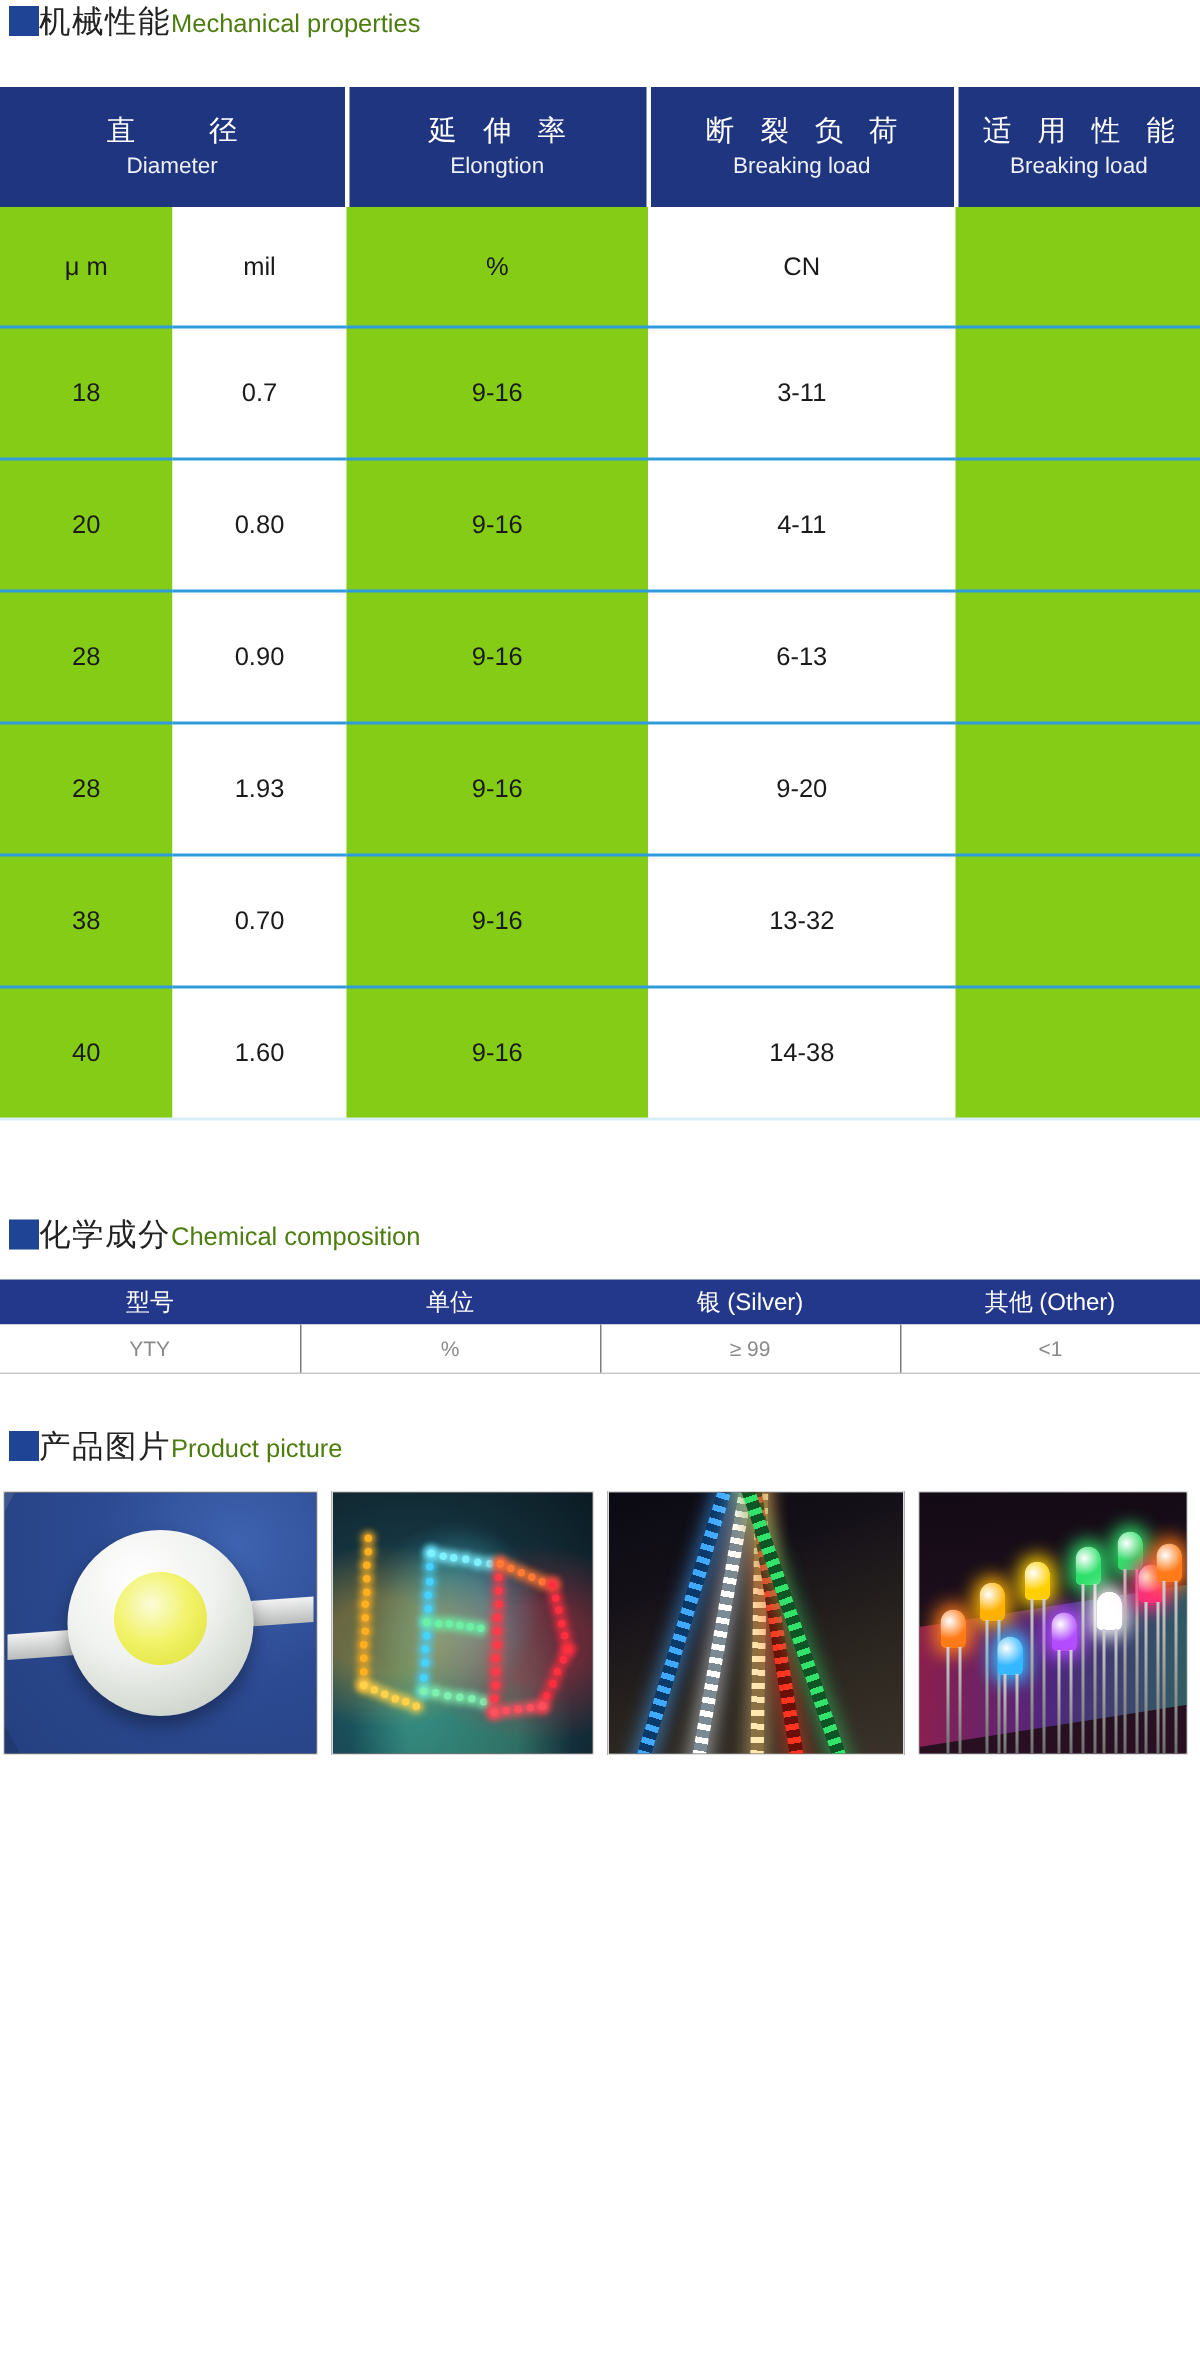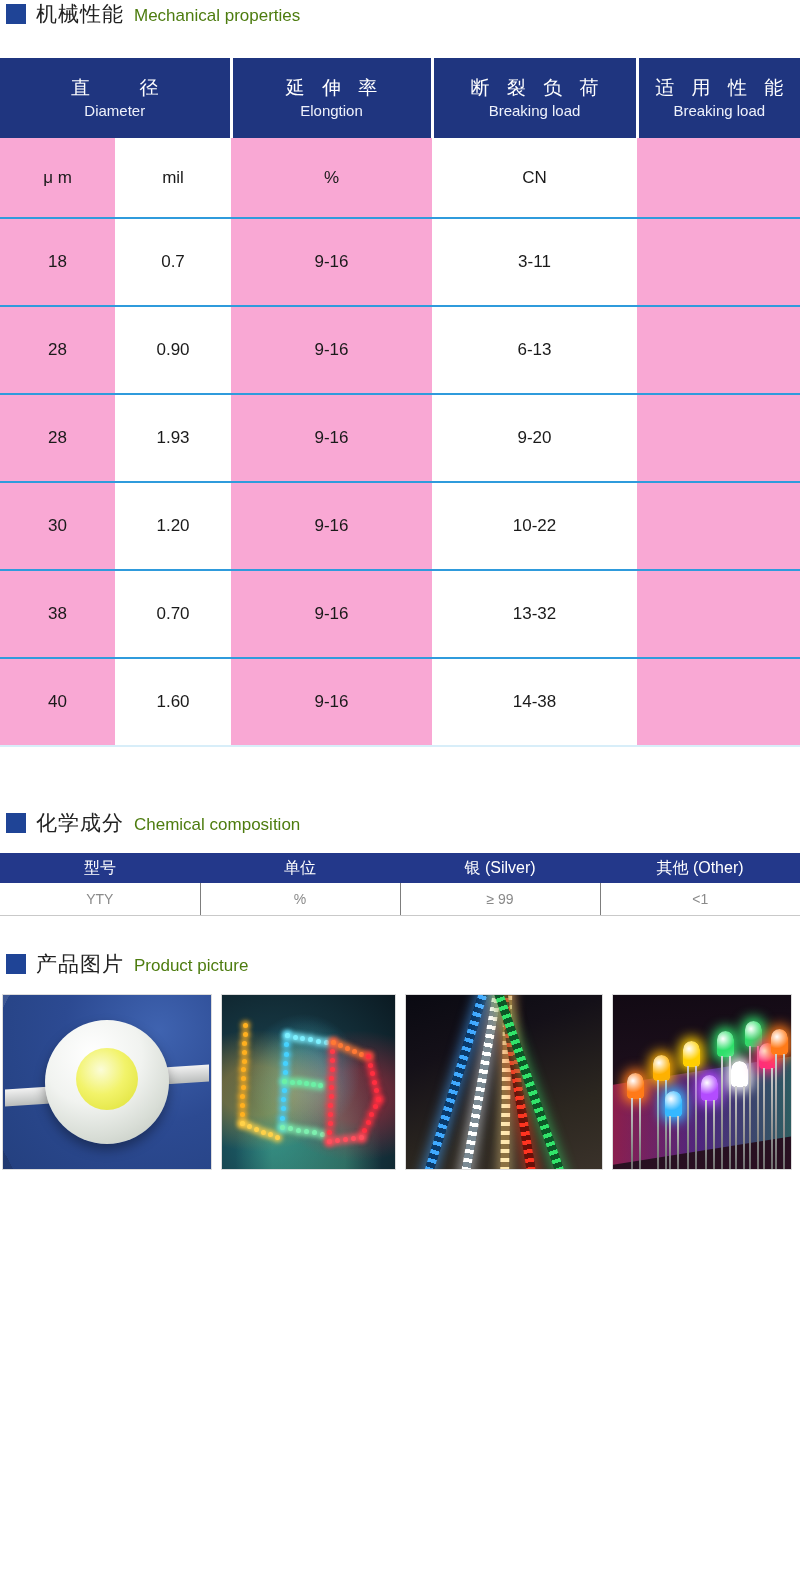--- a/index.html
+++ b/index.html
@@ -7,21 +7,20 @@
     width: 800px;
     background: #ffffff;
     font-family: "Liberation Sans", "DejaVu Sans", sans-serif;
   }
   body { width: 800px; height: 1576px; overflow: hidden; position: relative; }
 
   
   .section-title {
     display: flex;
     align-items: baseline;
-    gap: 10px;
     padding-left: 6px;
   }
   .title-marker {
     width: 20px; height: 20px;
     background: #1f4496;
     flex: 0 0 20px;
     position: relative;
     top: 3px;
   }
   .title-cn {
@@ -80,21 +79,21 @@
     font-size: 17px;
     color: #1a1a1a;
     border-bottom: 2px solid #2f9bdc;
     padding: 0;
   }
   table.mech tr.unitrow td {
     height: 80px;
     font-size: 17px;
   }
   table.mech tr:last-child td { border-bottom: 2px solid #d8eef9; }
-  td.blue  { background: #f9a8d4; margin-left: 12px; }
+  td.blue  { background: #84cc16; margin-left: 12px; }
   td.white { background: #ffffff; }
 
   
   #chem-title { margin-top: 62px; }
   table.chem {
     width: 800px;
     border-collapse: collapse;
     table-layout: fixed;
     margin-top: 16px;
   }
@@ -295,38 +294,38 @@
           <td class="blue"></td>
         </tr>
         <tr>
           <td class="blue">18</td>
           <td class="white">0.7</td>
           <td class="blue">9-16</td>
           <td class="white pad-r">3-11</td>
           <td class="blue"></td>
         </tr>
         <tr>
+          <td class="blue">20</td>
+          <td class="white">0.80</td>
+          <td class="blue">9-16</td>
+          <td class="white pad-r">4-11</td>
+          <td class="blue"></td>
+        </tr>
+        <tr>
           <td class="blue">28</td>
           <td class="white">0.90</td>
           <td class="blue">9-16</td>
           <td class="white pad-r">6-13</td>
           <td class="blue"></td>
         </tr>
         <tr>
           <td class="blue">28</td>
           <td class="white">1.93</td>
           <td class="blue">9-16</td>
           <td class="white pad-r">9-20</td>
-          <td class="blue"></td>
-        </tr>
-        <tr>
-          <td class="blue">30</td>
-          <td class="white">1.20</td>
-          <td class="blue">9-16</td>
-          <td class="white pad-r">10-22</td>
           <td class="blue"></td>
         </tr>
         <tr>
           <td class="blue">38</td>
           <td class="white">0.70</td>
           <td class="blue">9-16</td>
           <td class="white pad-r">13-32</td>
           <td class="blue"></td>
         </tr>
         <tr>

